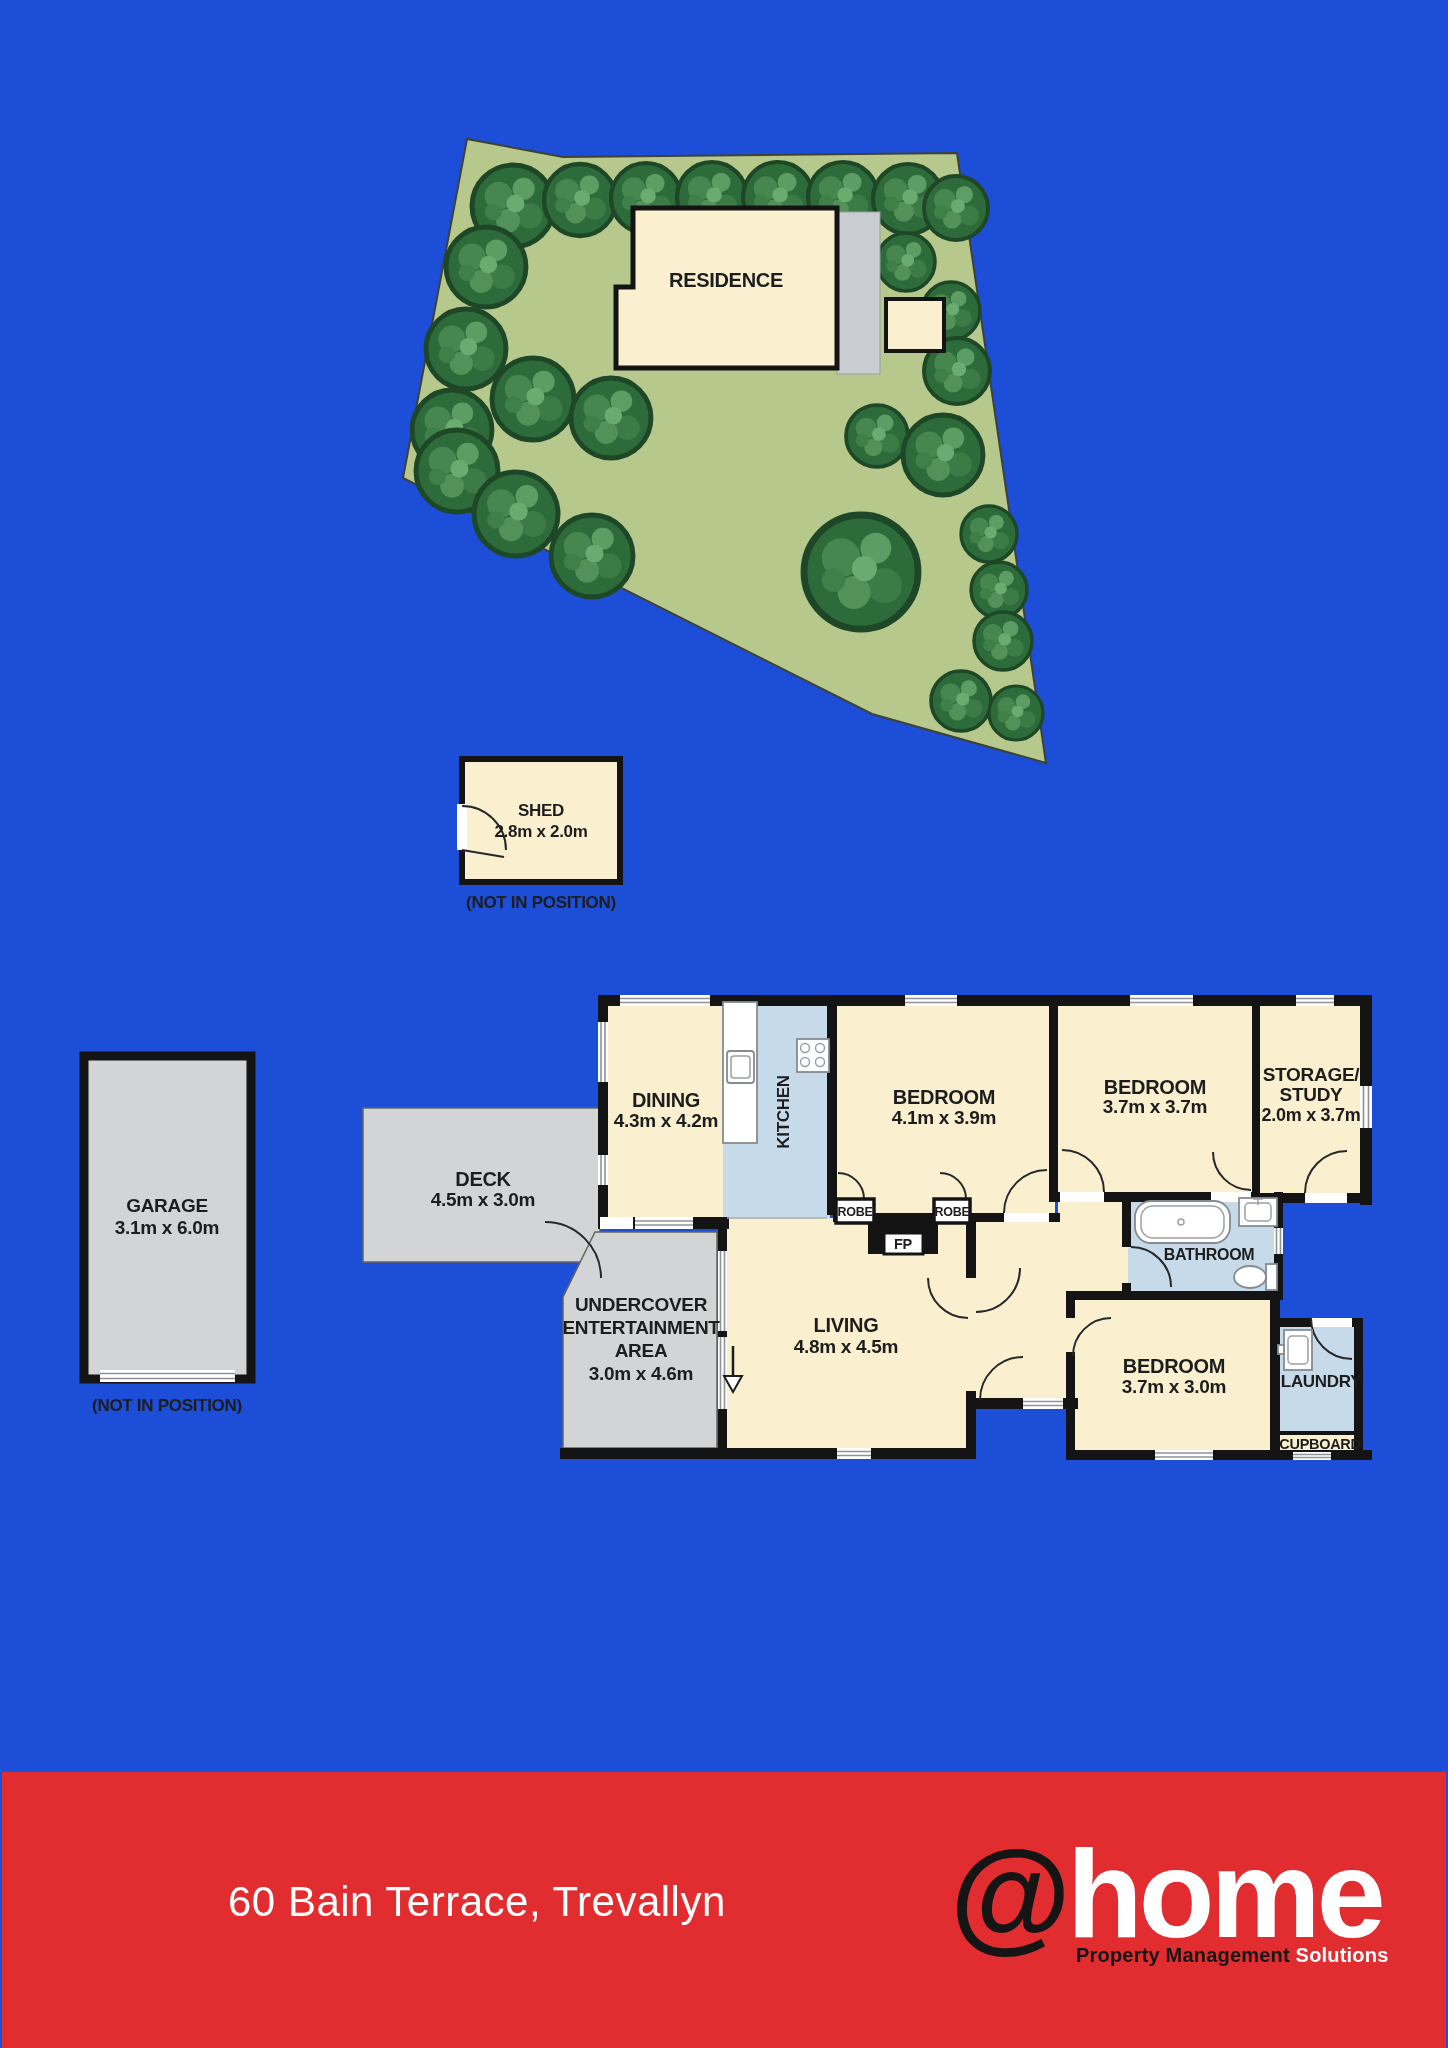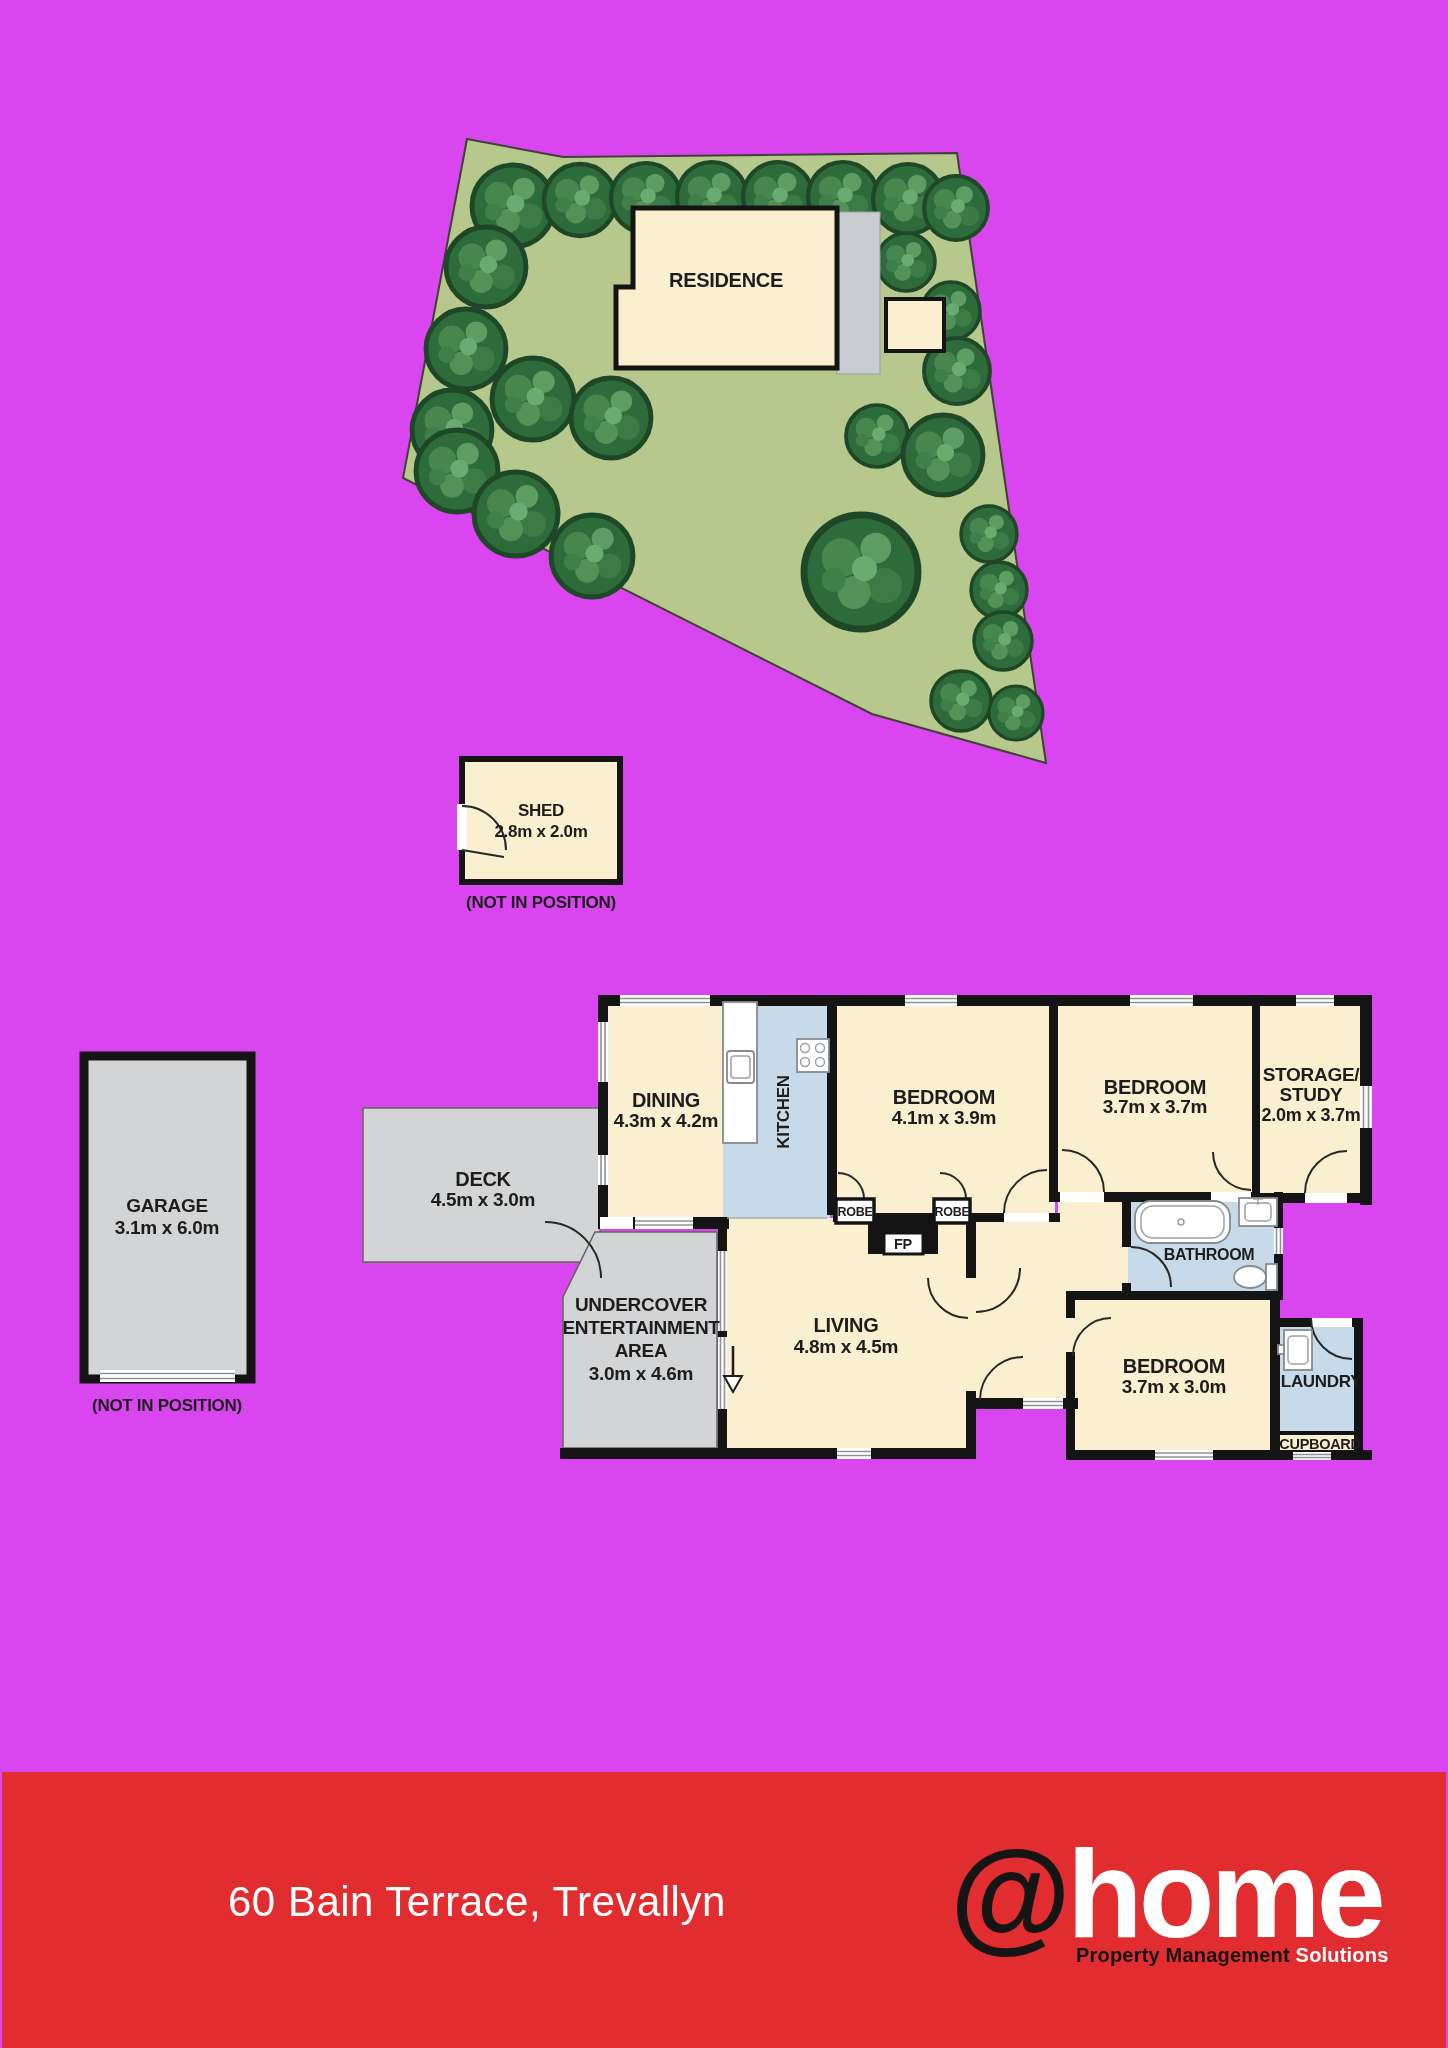--- a/index.html
+++ b/index.html
@@ -1,16 +1,16 @@
 <!DOCTYPE html>
 <html><head>
 <meta charset="utf-8">
 <style>
   html,body{margin:0;padding:0;background:#fff;}
-  #page{position:relative;width:1448px;height:2048px;background:#d946ef;overflow:hidden;}
+  #page{position:relative;width:1448px;height:2048px;background:#1d4ed8;overflow:hidden;}
   svg{position:absolute;inset:0;display:block;}
   text{font-family:"Liberation Sans",sans-serif;}
   .lbl{font-weight:700;fill:#1d1d1d;text-anchor:middle;letter-spacing:-0.3px;} .s20{font-size:20px;} .s19{font-size:19px;} .s18{font-size:18px;}
   .s17{font-size:17px;} .s16{font-size:16px;} .s14{font-size:14.5px;} .s12{font-size:12.5px;}
   .w{fill:#141414;}
   .win{fill:#ffffff;}
   .wl{stroke:#8f9296;stroke-width:1.6;}
   .arc{fill:none;stroke:#26282a;stroke-width:2;}
   .fix{fill:#ffffff;stroke:#868b90;stroke-width:1.8;}
   .fixl{fill:none;stroke:#9aa0a5;stroke-width:1.5;}

